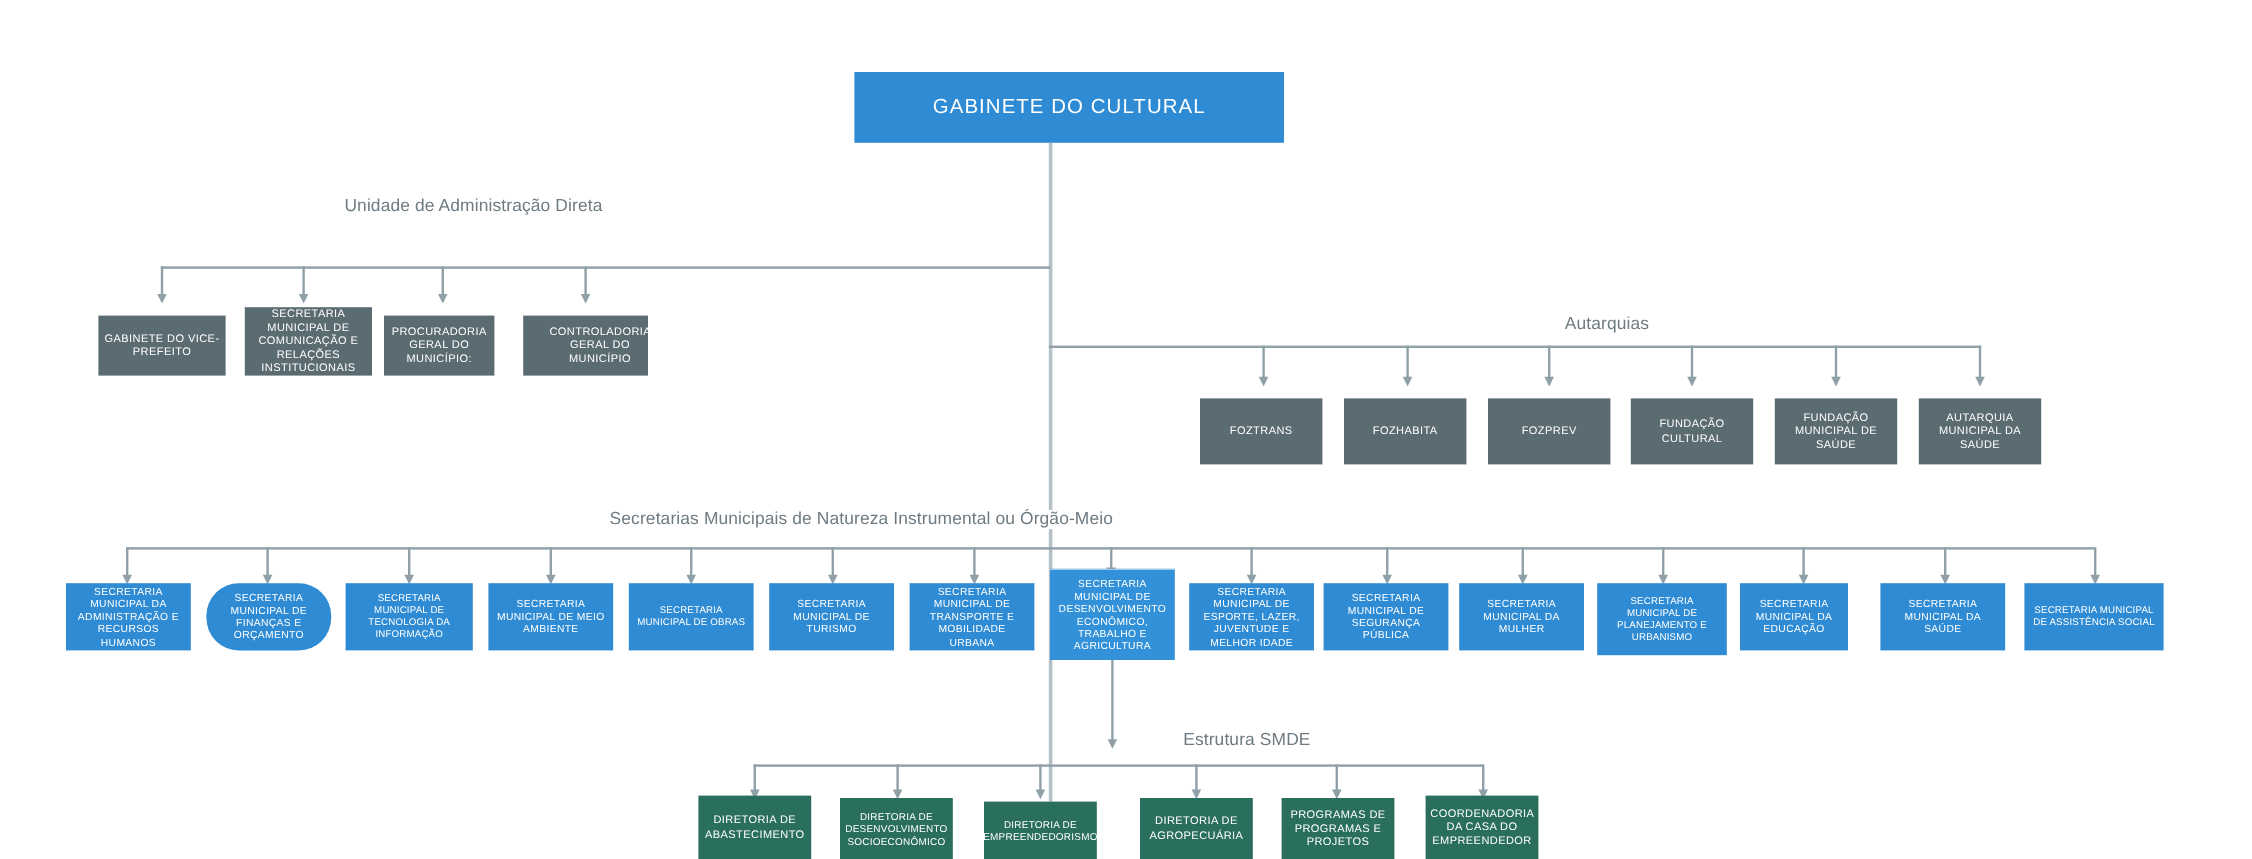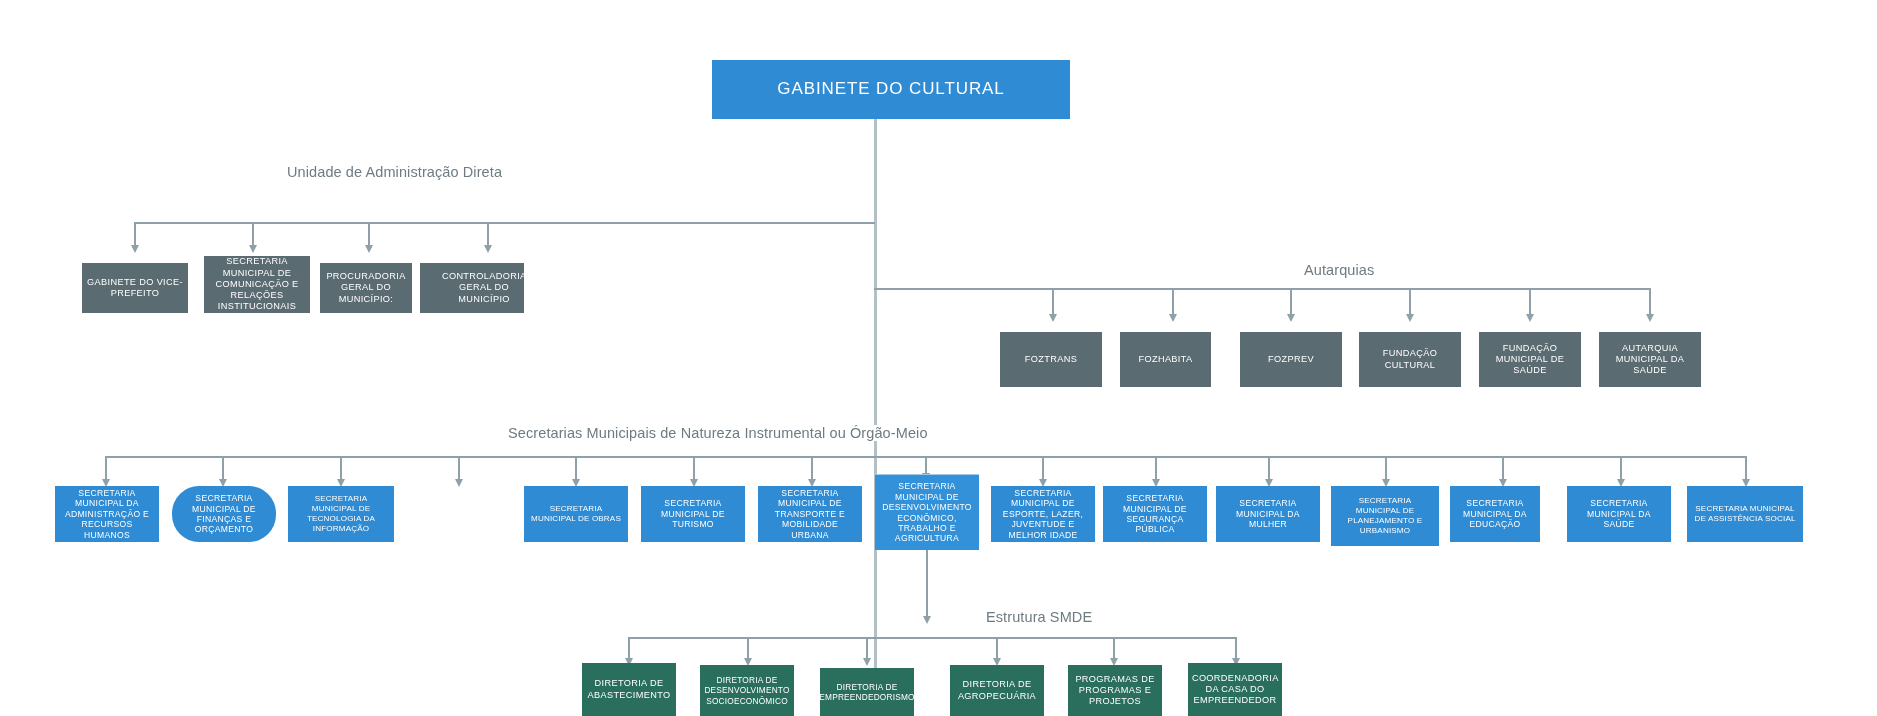--- a/index.html
+++ b/index.html
@@ -131,39 +131,39 @@
 
   <div class="node slate" style="left:82px; top:263px; width:106px; height:50px;">
     <span>GABINETE DO VICE-PREFEITO</span>
   </div>
   <div class="node slate" style="left:204px; top:256px; width:106px; height:57px;">
     <span>SECRETARIA MUNICIPAL DE COMUNICAÇÃO E RELAÇÕES INSTITUCIONAIS</span>
   </div>
   <div class="node slate" style="left:320px; top:263px; width:92px; height:50px;">
     <span>PROCURADORIA GERAL DO MUNICÍPIO:</span>
   </div>
-  <div class="node slate" style="left:420px; top:263px; width:104px; height:50px;padding-left:29px;">
+  <div class="node slate" style="left:436px; top:263px; width:104px; height:50px;padding-left:29px;">
     <span>CONTROLADORIA GERAL DO MUNICÍPIO</span>
   </div>
 
   <div class="caption" style="left:1298px; top:262px;">Autarquias</div>
 
   <div class="hline" style="left:874px; top:288px; width:777px;"></div>
 
   <div class="arrow" style="left:1052px; top:288px; height:27px;"></div>
   <div class="arrow" style="left:1172px; top:288px; height:27px;"></div>
   <div class="arrow" style="left:1290px; top:288px; height:27px;"></div>
   <div class="arrow" style="left:1409px; top:288px; height:27px;"></div>
   <div class="arrow" style="left:1529px; top:288px; height:27px;"></div>
   <div class="arrow" style="left:1649px; top:288px; height:27px;"></div>
 
   <div class="node slate" style="left:1000px; top:332px; width:102px; height:55px;">
     <span>FOZTRANS</span>
   </div>
-  <div class="node slate" style="left:1120px; top:332px; width:91px; height:55px;">
+  <div class="node slate" style="left:1120px; top:332px; width:102px; height:55px;">
     <span>FOZHABITA</span>
   </div>
   <div class="node slate" style="left:1240px; top:332px; width:102px; height:55px;">
     <span>FOZPREV</span>
   </div>
   <div class="node slate" style="left:1359px; top:332px; width:102px; height:55px;">
     <span>FUNDAÇÃO CULTURAL</span>
   </div>
   <div class="node slate" style="left:1479px; top:332px; width:102px; height:55px;">
     <span>FUNDAÇÃO MUNICIPAL DE SAÚDE</span>
@@ -194,20 +194,23 @@
 
   <div class="node blue" style="left:55px; top:486px; width:104px; height:56px;">
     <span>SECRETARIA MUNICIPAL DA ADMINISTRAÇÃO E RECURSOS HUMANOS</span>
   </div>
   <div class="node blue" style="left:172px; top:486px; width:104px; height:56px;border-radius:27px;">
     <span>SECRETARIA MUNICIPAL DE FINANÇAS E ORÇAMENTO</span>
   </div>
   <div class="node blue wide" style="left:288px; top:486px; width:106px; height:56px;">
     <span>SECRETARIA MUNICIPAL DE TECNOLOGIA DA INFORMAÇÃO</span>
   </div>
+  <div class="node blue" style="left:407px; top:486px; width:104px; height:56px;">
+    <span>SECRETARIA MUNICIPAL DE MEIO AMBIENTE</span>
+  </div>
   <div class="node blue wide" style="left:524px; top:486px; width:104px; height:56px;">
     <span>SECRETARIA MUNICIPAL DE OBRAS</span>
   </div>
   <div class="node blue" style="left:641px; top:486px; width:104px; height:56px;">
     <span>SECRETARIA MUNICIPAL DE TURISMO</span>
   </div>
   <div class="node blue" style="left:758px; top:486px; width:104px; height:56px;">
     <span>SECRETARIA MUNICIPAL DE TRANSPORTE E MOBILIDADE URBANA</span>
   </div>
   <div class="node blue sel" style="left:875px; top:474px; width:104px; height:76px;">

